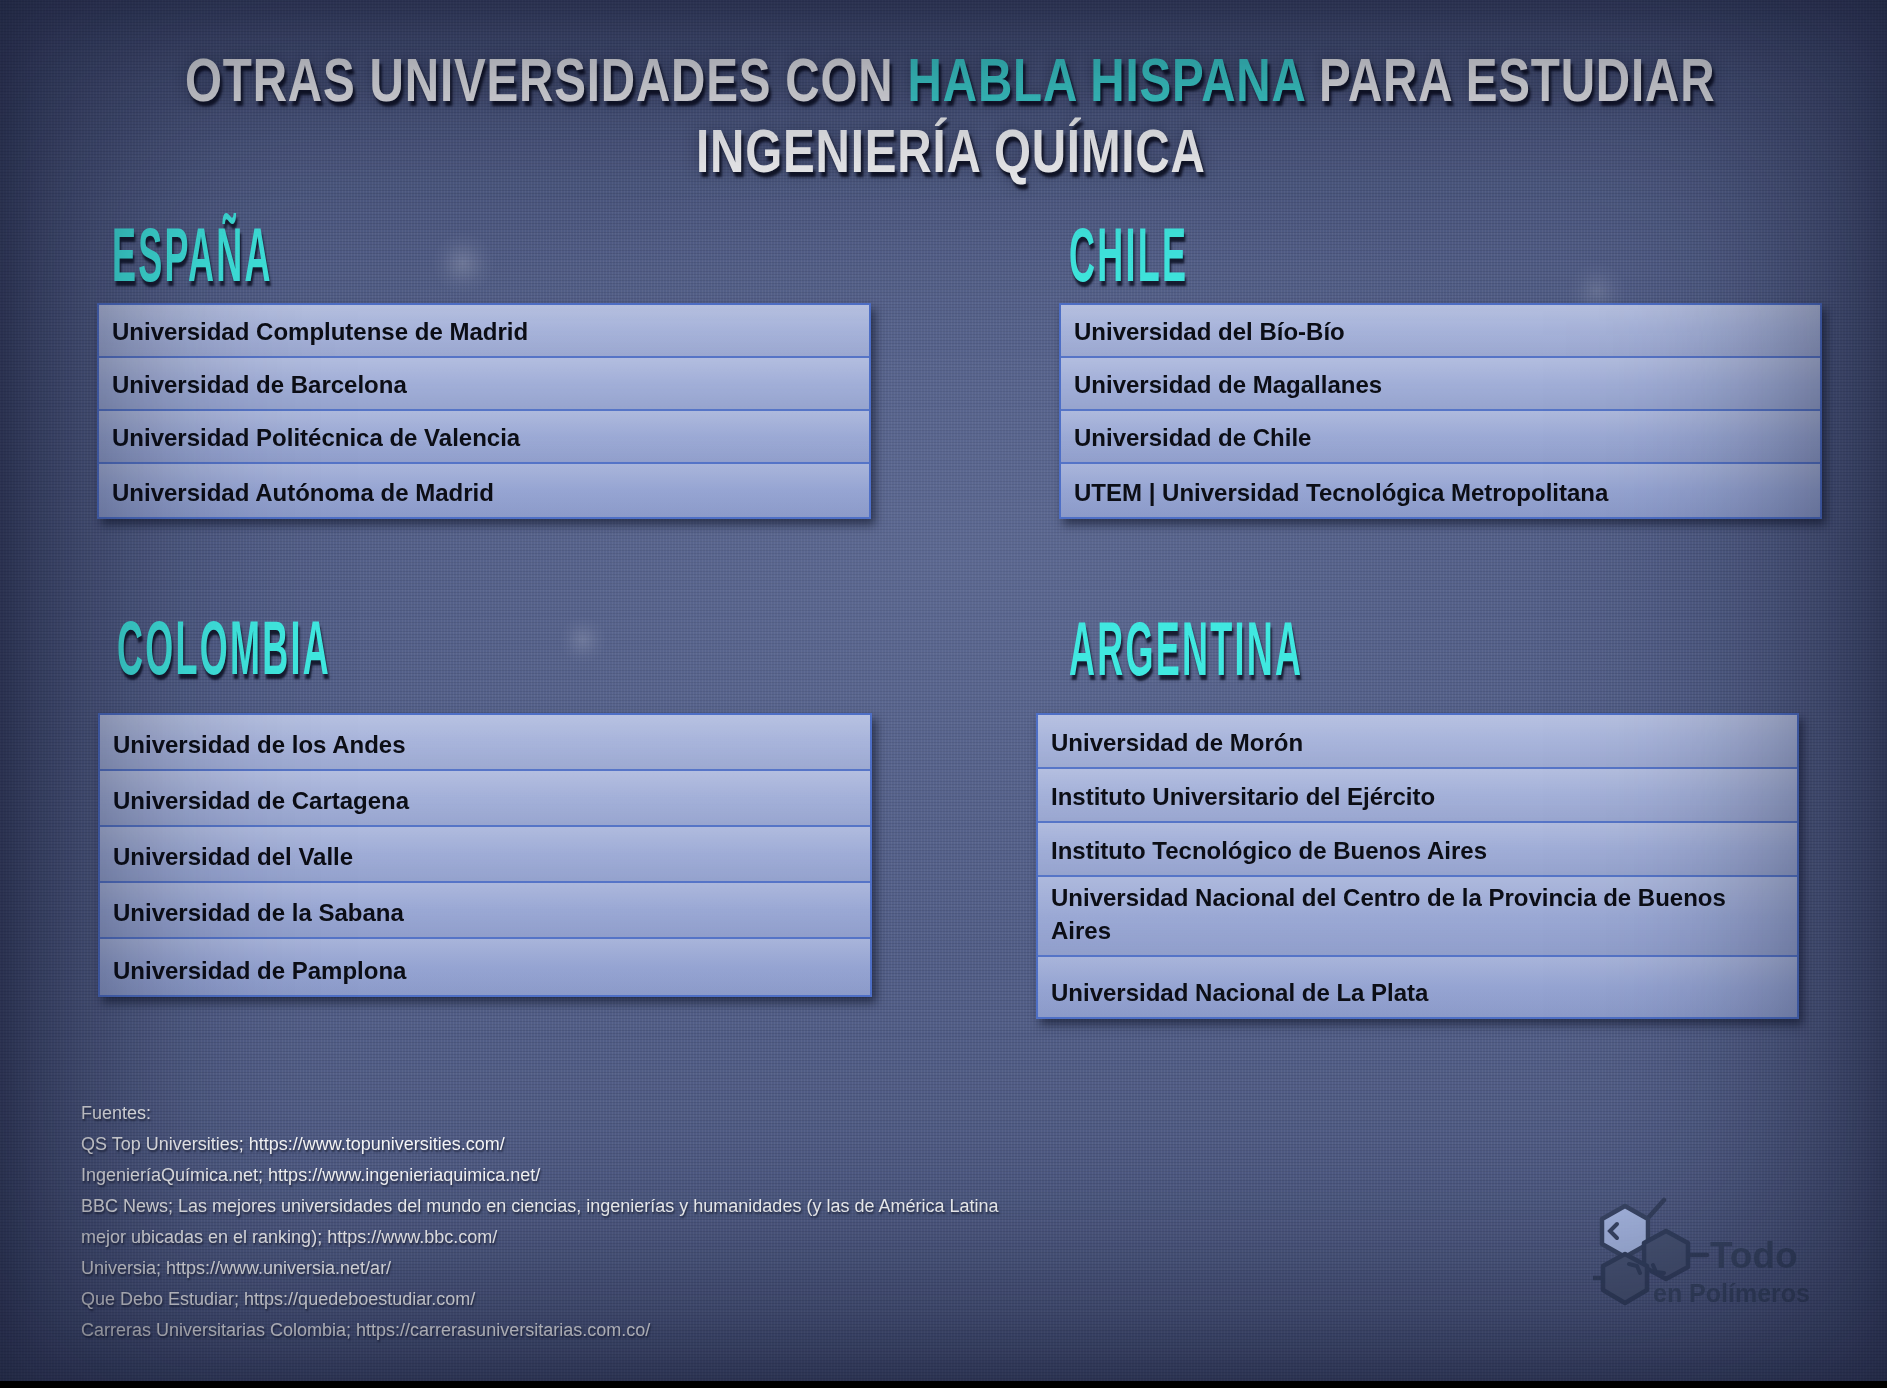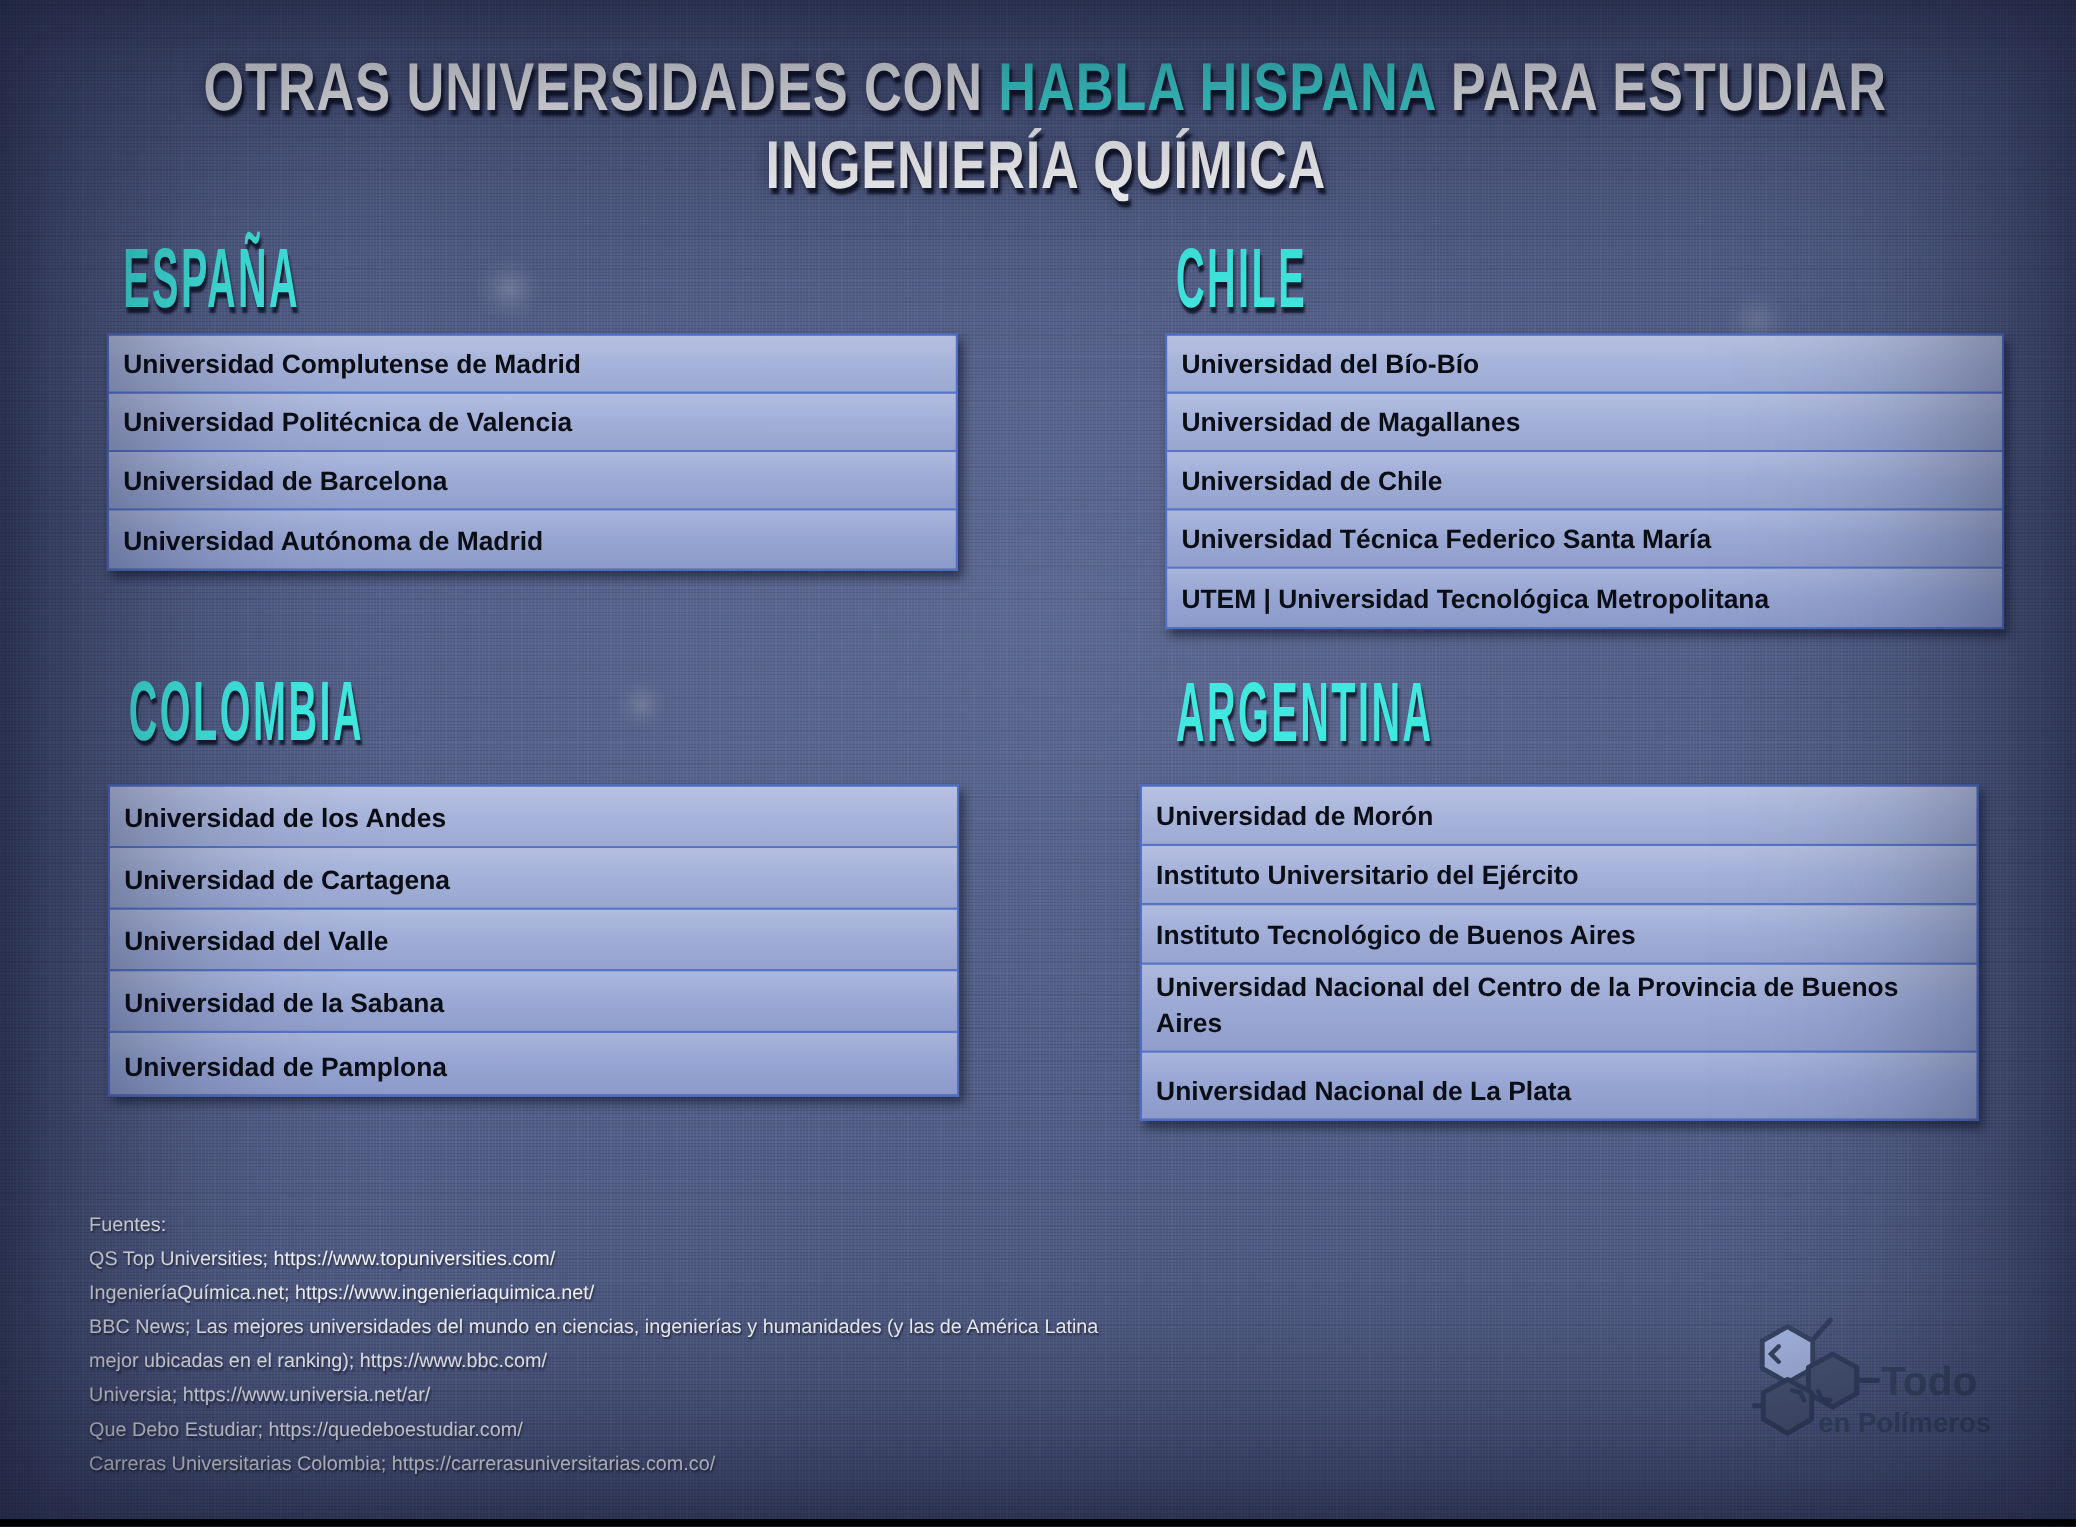--- a/index.html
+++ b/index.html
@@ -104,31 +104,30 @@
   <div class="speckle sp3"></div>
 
   <header class="title">
     <div class="line"><span class="squish"><span>OTRAS UNIVERSIDADES CON</span> <span class="cyan">HABLA HISPANA</span> <span>PARA ESTUDIAR</span></span></div>
     <div class="line"><span class="squish">INGENIERÍA QUÍMICA</span></div>
   </header>
 
   <h2 class="country h-espana"><span class="stretch">ESPAÑA</span></h2>
   <ul class="unibox box-espana">
       <li>Universidad Complutense de Madrid</li>
+      <li>Universidad de Barcelona</li>
       <li>Universidad Politécnica de Valencia</li>
-      <li>Universidad de Barcelona</li>
       <li>Universidad Autónoma de Madrid</li>
     </ul>
 
   <h2 class="country h-chile"><span class="stretch">CHILE</span></h2>
   <ul class="unibox box-chile">
       <li>Universidad del Bío-Bío</li>
       <li>Universidad de Magallanes</li>
       <li>Universidad de Chile</li>
-      <li>Universidad Técnica Federico Santa María</li>
       <li>UTEM | Universidad Tecnológica Metropolitana</li>
     </ul>
 
   <h2 class="country h-colombia"><span class="stretch">COLOMBIA</span></h2>
   <ul class="unibox box-colombia">
       <li>Universidad de los Andes</li>
       <li>Universidad de Cartagena</li>
       <li>Universidad del Valle</li>
       <li>Universidad de la Sabana</li>
       <li>Universidad de Pamplona</li>

